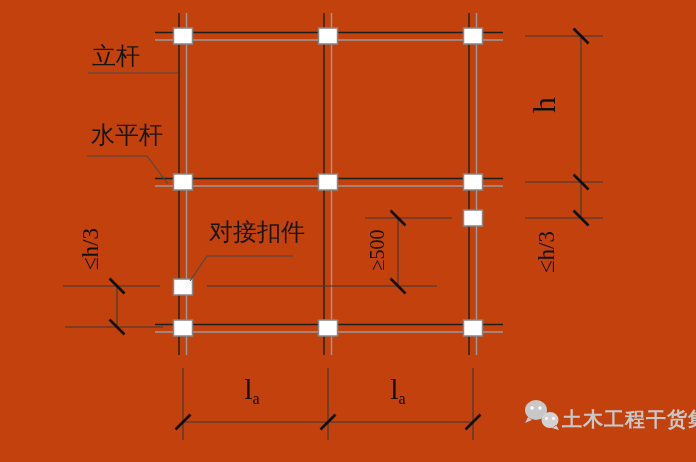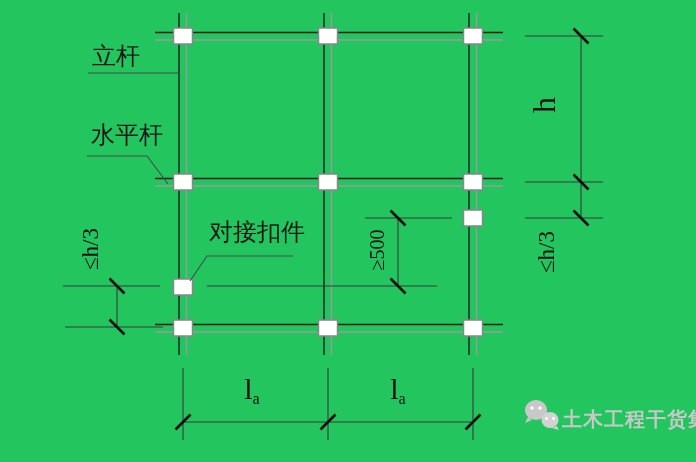--- a/index.html
+++ b/index.html
@@ -1,19 +1,19 @@
 <!DOCTYPE html>
 <html><head>
 <meta charset="utf-8">
 <style>
   html,body{margin:0;padding:0;background:#fff;}
   .canvas{
     position:relative;
     width:696px;height:462px;
-    background:#22c55e;
+    background:#c2410c;
     overflow:hidden;
     font-family:"Liberation Serif", serif;
   }
   svg{display:block;}
   .pole-dark{stroke:#1f1f1f;stroke-width:1.4;fill:none;}
   .pole-gray{stroke:#9b9b9b;stroke-width:1.4;fill:none;}
   .dim{stroke:#3a3a3a;stroke-width:1.1;fill:none;}
   .leader{stroke:#4a4a4a;stroke-width:1.1;fill:none;}
   .tick{stroke:#101010;stroke-width:2.7;fill:none;}
   .coupler{fill:#ffffff;stroke:#878787;stroke-width:1.5;}

